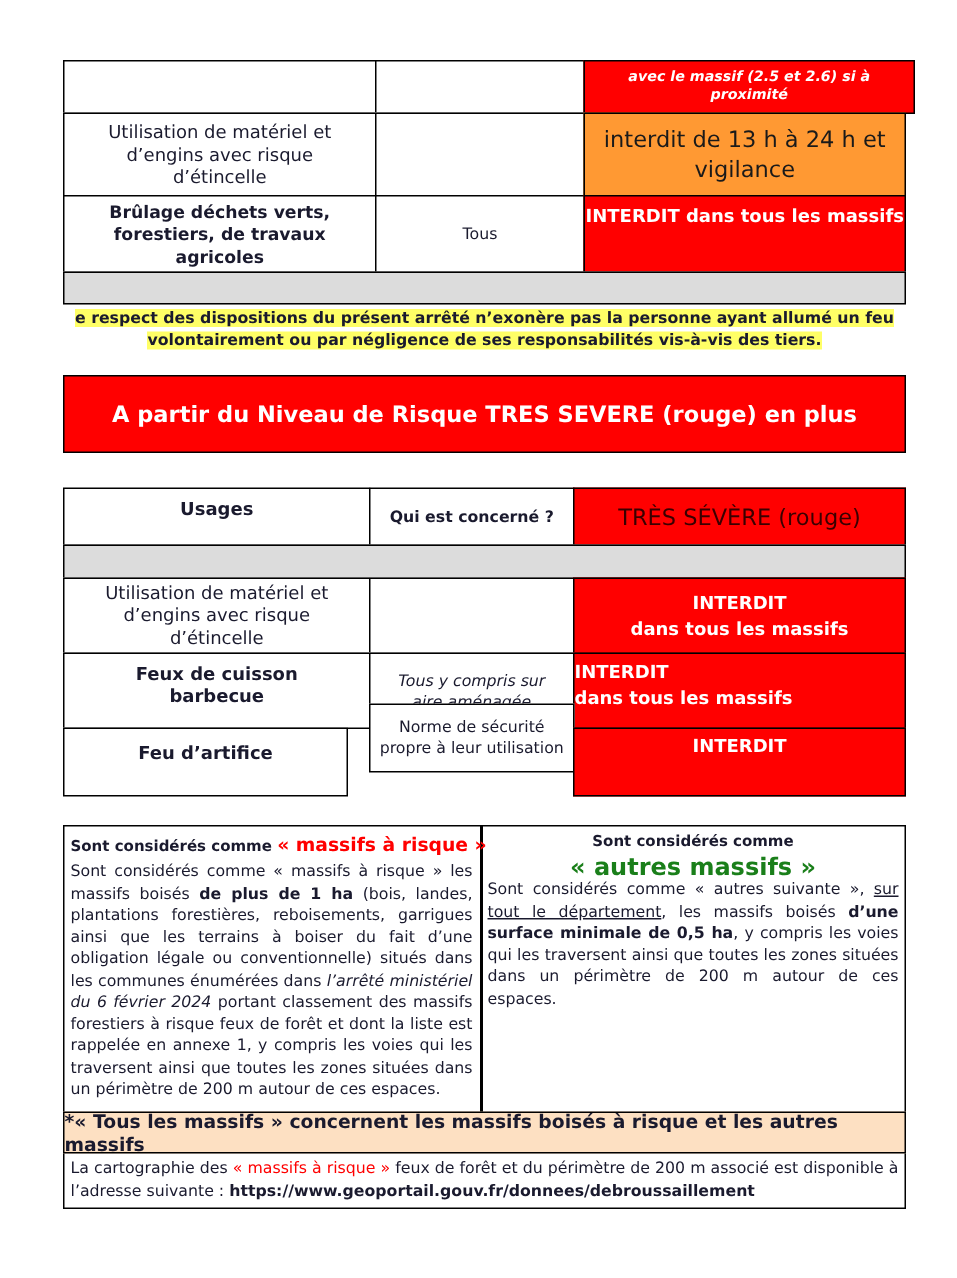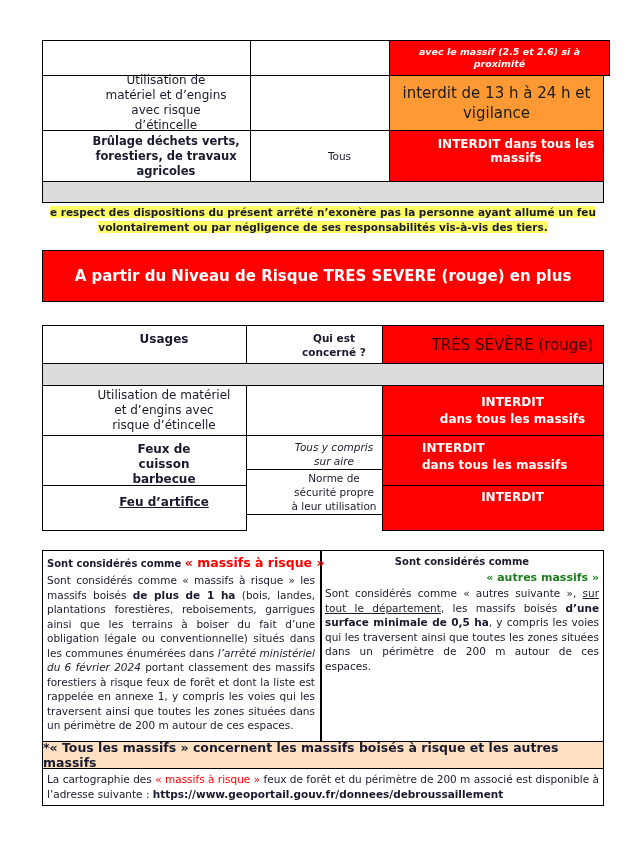--- a/index.html
+++ b/index.html
@@ -1,20 +1,20 @@
 <!DOCTYPE html>
 <html><head>
 <meta charset="utf-8">
 <style>
   html, body { margin: 0; padding: 0; background: #ffffff; }
   body { width: 638px; height: 852px; position: relative; overflow: hidden;
          font-family: "DejaVu Sans", sans-serif; color: #1a1a2e; }
   .abs { position: absolute; box-sizing: border-box; }
   .cell { position: absolute; box-sizing: border-box; display: flex; align-items: center;
-          justify-content: center; text-align: center; border: 1.5px solid #000; padding-left: 39px; }
+          justify-content: center; text-align: center; border: 1.5px solid #000; }
   .red { background: #ff0000; color: #fff; }
   .orange { background: #ff9933; color: #1a1a1a; }
   .grey { background: #dcdcdc; }
   .white { background: #fff; }
   .usage { font-size: 12px; line-height: 15px; color: #1a1a2e; }
   .who { font-size: 10.5px; line-height: 14px; color: #1a1a2e; }
   .bold { font-weight: bold; }
   .topalign { align-items: flex-start; padding-top: 6px; }
   .note { font-size: 10.5px; line-height: 15px; font-weight: bold; text-align: center; color: #1a1a2e; }
   .note span { background: #ffff66; }
@@ -99,21 +99,21 @@
     <span style="padding:0 45px;">Feux de cuisson barbecue</span>
   </div>
   <div class="cell white who" style="left:246px;top:435px;width:137px;height:51px;font-style:italic;">
     <span style="padding:0 8px;">Tous y compris sur aire aménagée</span>
   </div>
   <div class="cell red bold topalign" style="left:382px;top:435px;width:222px;height:51px;flex-direction:column;justify-content:flex-start;font-size:12px;line-height:17px;padding-top:4px;">
     <span>INTERDIT</span>
     <span>dans tous les massifs</span>
   </div>
 
-  <div class="cell white usage bold topalign" style="left:42px;top:485px;width:205px;height:46px;padding-top:9px;text-decoration:underline;">
+  <div class="cell white usage bold topalign" style="left:42px;top:485px;width:190px;height:46px;padding-top:9px;">
     <span>Feu d’artifice</span>
   </div>
   <div class="cell white who" style="left:246px;top:469px;width:137px;height:46px;text-align:center;">
     <span style="padding:0 4px;">Norme de sécurité propre à leur utilisation</span>
   </div>
   <div class="cell red bold topalign" style="left:382px;top:485px;width:222px;height:46px;font-size:12px;padding-top:4px;">
     <span>INTERDIT</span>
   </div>
 </div>
 
@@ -124,21 +124,21 @@
   <div style="font-size:10px;font-weight:bold;line-height:18px;white-space:nowrap;">
     <span>Sont considérés comme</span>
     <span class="red-text" style="font-size:12.5px;">« massifs à risque »</span>
   </div>
   <div class="body-text"><span>Sont considérés comme « massifs à risque » les massifs boisés </span><b>de plus de 1 ha</b><span> (bois, landes, plantations forestières, reboisements, garrigues ainsi que les terrains à boiser du fait d’une obligation légale ou conventionnelle) situés dans les communes énumérées dans </span><i>l’arrêté ministériel du 6 février 2024</i><span> portant classement des massifs forestiers à risque feux de forêt et dont la liste est rappelée en annexe 1, y compris les voies qui les traversent ainsi que toutes les zones situées dans un périmètre de 200 m autour de ces espaces.</span></div>
 </div>
 
 <div class="abs" style="left:325px;top:554px;width:274px;">
   <div style="text-align:center;font-size:10px;font-weight:bold;line-height:15px;">
     <div>Sont considérés comme</div>
-    <div class="green-text" style="font-size:11px;line-height:17px;text-align:right;">« autres massifs »</div>
+    <div class="green-text" style="font-size:16px;line-height:17px;">« autres massifs »</div>
   </div>
   <div class="body-text"><span>Sont considérés comme « autres suivante », </span><span class="u">sur tout le département</span><span>, les massifs boisés </span><b>d’une surface minimale de 0,5 ha</b><span>, y compris les voies qui les traversent ainsi que toutes les zones situées dans un périmètre de 200 m autour de ces espaces.</span></div>
 </div>
 
 <div class="abs" style="left:42px;top:741px;width:562px;height:28px;background:#fde0c2;border-top:1.5px solid #000;border-bottom:1.5px solid #000;border-left:1.5px solid #000;border-right:1.5px solid #000;display:flex;align-items:center;justify-content:center;font-size:12.5px;font-weight:bold;">
   <span>*« Tous les massifs » concernent les massifs boisés à risque et les autres massifs</span>
 </div>
 
 <div class="abs body-text" style="left:47px;top:772px;width:552px;"><span>La cartographie des </span><span class="red-text">« massifs à risque »</span><span> feux de forêt et du périmètre de 200 m associé est disponible à l’adresse suivante :  </span><b>https://www.geoportail.gouv.fr/donnees/debroussaillement</b></div>
 

